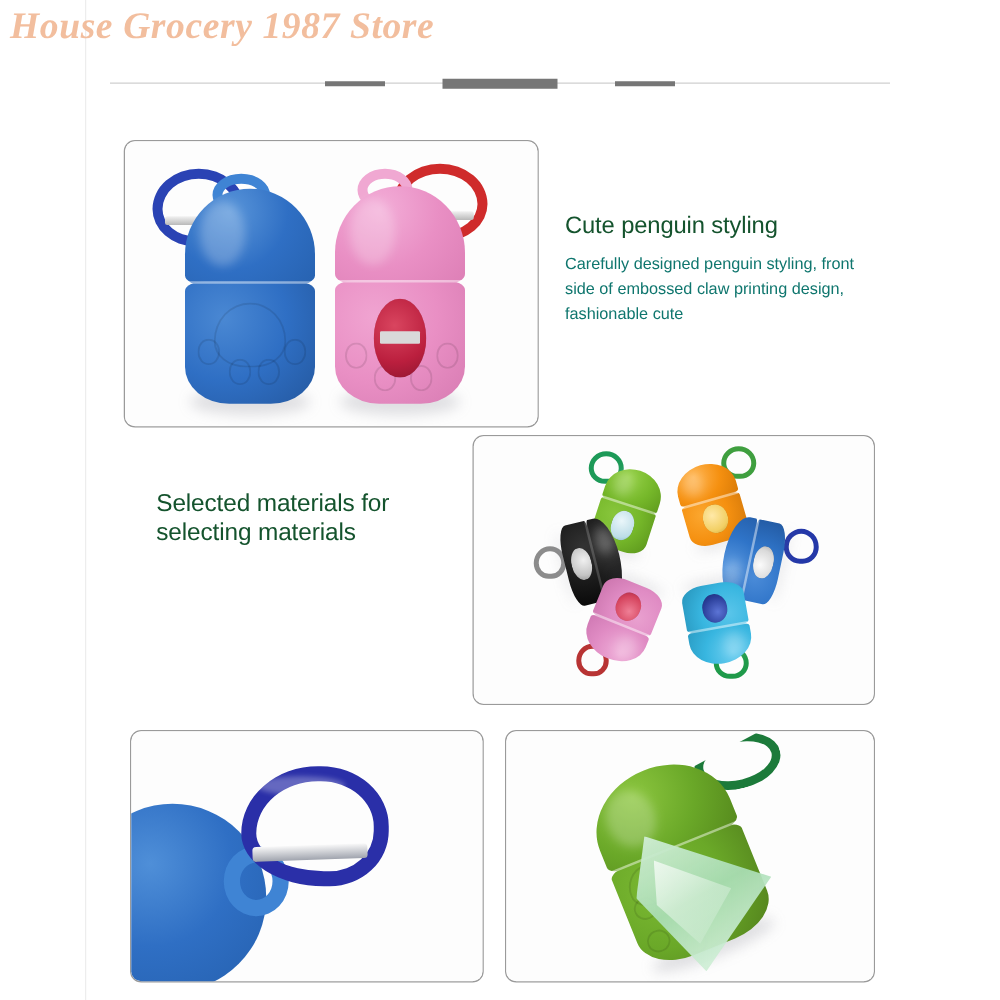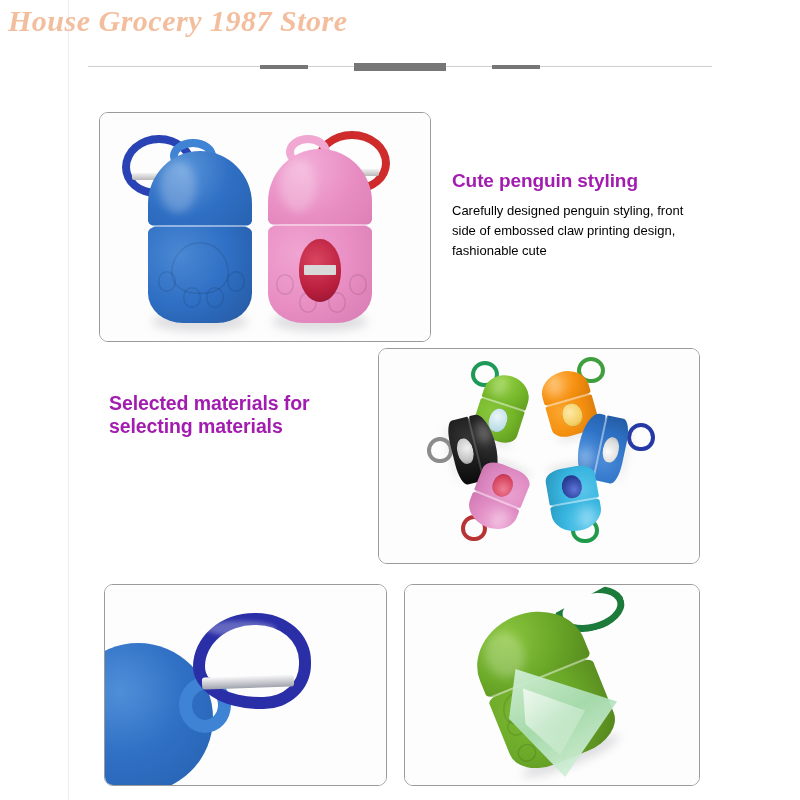--- a/index.html
+++ b/index.html
@@ -299,34 +299,34 @@
     left: 118px; top: 96px;
     width: 62px; height: 74px;
     background: linear-gradient(135deg, rgba(255,255,255,0.75), rgba(186,228,196,0.2));
     clip-path: polygon(0% 10%, 100% 40%, 60% 100%, 4% 58%);
   }
 
   
   .text-block { position: absolute; }
   .tb-heading {
     font-size: 19px;
-    font-weight: bold;
-    color: #a21caf;
+    font-weight: normal;
+    color: #14532d;
     line-height: 1.18;
     margin: 0 0 9px 0;
     letter-spacing: -0.1px;
   }
   .tb-body {
     font-size: 13px;
-    color: #000000;
+    color: #0f766e;
     line-height: 1.52;
     margin: 0;
   }
   .tb-1 { left: 452px; top: 170px; width: 252px; }
-  .tb-2 { left: 109px; top: 392px; width: 248px; }
+  .tb-2 { left: 125px; top: 392px; width: 248px; }
   .tb-2 .tb-heading { font-size: 19.5px; }
 </style>
 </head>
 <body>
 
 <div class="page-frame"></div>
 
 <div class="header-zone">
   <div class="watermark">House Grocery 1987 Store</div>
 </div>

